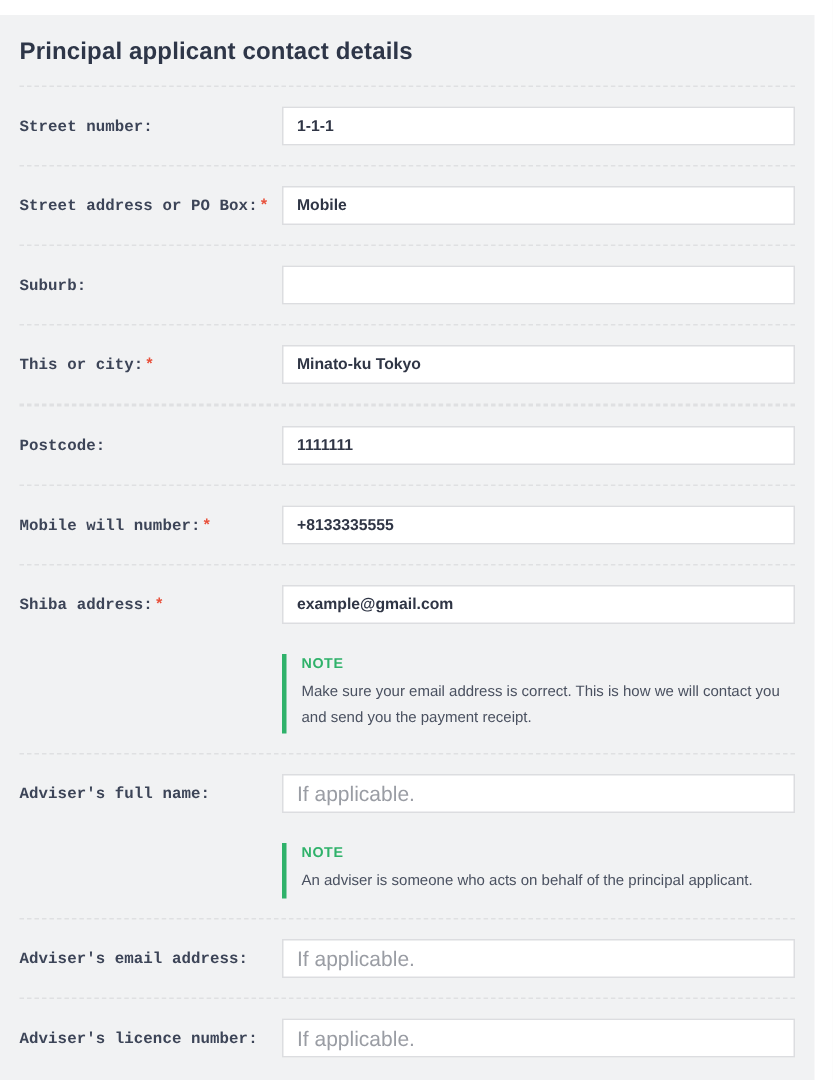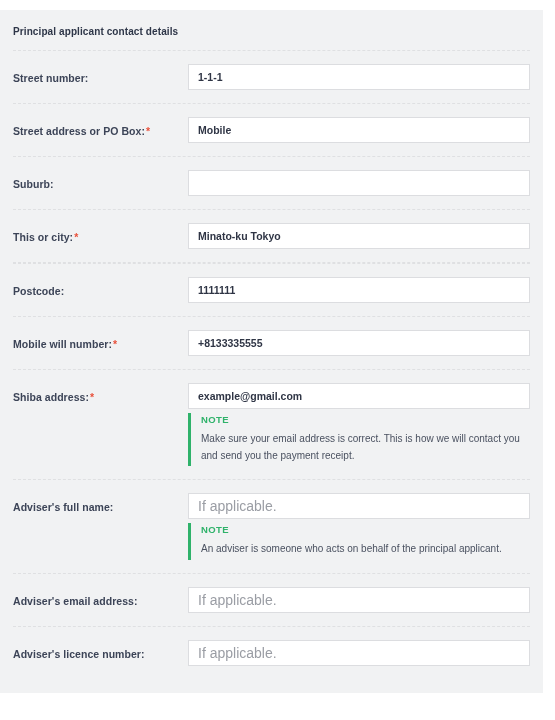--- a/index.html
+++ b/index.html
@@ -20,21 +20,21 @@
     box-sizing: border-box;
   }
   .panel {
     background: #f1f2f3;
     width: 543px;
     box-sizing: border-box;
     padding: 0 0 14px 0;
   }
 
   .panel-title {
-    font-size: 10px;
+    font-size: 16px;
     font-weight: bold;
     color: #2e3648;
     letter-spacing: 0.1px;
     padding: 16px 0 13px 13px;
   }
   .sep {
     height: 0;
     border-top: 1px dashed #dfe0e2;
     margin: 0 13px;
   }
@@ -46,20 +46,21 @@
   }
   .row-label {
     width: 175px;
     flex: 0 0 175px;
     font-size: 10.5px;
     font-weight: bold;
     color: #3c4457;
     line-height: 1.3;
     padding-top: 8px;
     letter-spacing: 0.05px;
+    font-family: Liberation Mono, monospace;
   }
   .req {
     color: #e8503a;
     font-weight: bold;
     font-size: 10.5px;
     margin-left: 1px;
   }
   .row-control {
     flex: 1 1 auto;
     min-width: 0;
@@ -84,21 +85,21 @@
     transform: translateY(-50%);
     display: block;
     line-height: 0;
   }
   .field .placeholder {
     font-weight: normal;
     color: #9a9da4;
     font-size: 14px;
   }
   .note {
-    margin-top: 4px;
+    margin-top: 20px;
     border-left: 3px solid #2fb26a;
     padding: 1px 0 2px 10px;
   }
   .note-title {
     color: #2fb26a;
     font-size: 9.5px;
     font-weight: bold;
     letter-spacing: 0.4px;
     margin-bottom: 6px;
   }

